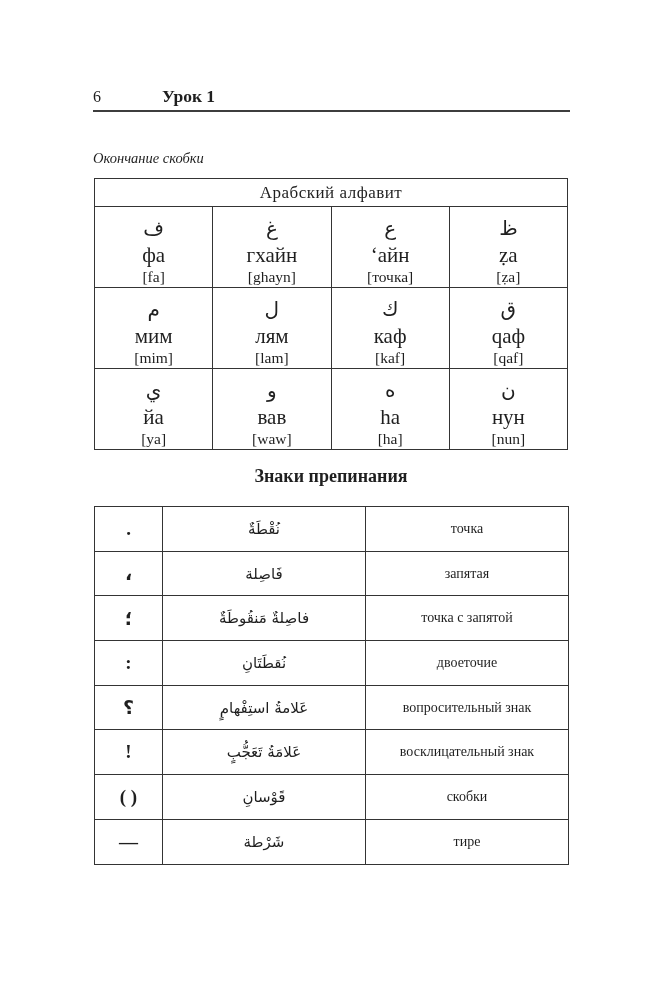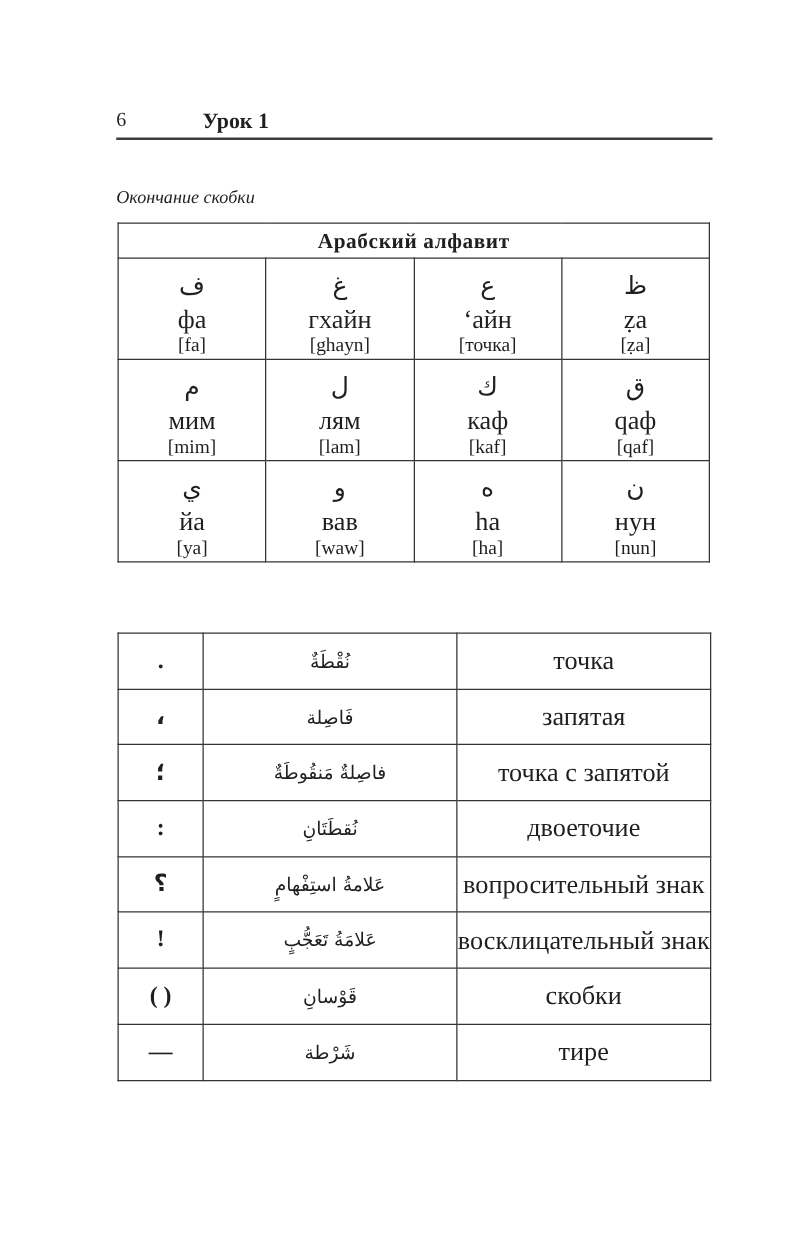--- a/index.html
+++ b/index.html
@@ -12,36 +12,36 @@
   .page-number { position:absolute; left:93px; top:88px; font-size:16px; }
   .lesson-title { position:absolute; left:162px; top:86px; font-size:17.5px; font-weight:bold;text-align:right; }
   .head-rule { position:absolute; left:93px; top:110px; width:477px; height:2px; background:#3d3d3d; }
   
   .table-note { position:absolute; left:93px; top:150px; font-size:14.5px; font-style:italic; }
   
   table { border-collapse:collapse; table-layout:fixed; }
   td, th { border:1px solid #343434; text-align:center; vertical-align:middle; }
   
   #alphabet { position:absolute; left:94px; top:178px; width:474px; }
-  #alphabet th.title { height:28px; font-size:17px; font-weight:bold; letter-spacing:.5px; }
+  #alphabet th.title { height:28px; font-size:17px; font-weight:normal; letter-spacing:.5px; }
   #alphabet td { width:25%; height:81px; vertical-align:top; padding-top:5px; }
   .ar-letter { font-family:"DejaVu Sans", sans-serif; font-size:20px; line-height:32px; }
   .ru-name   { font-size:21px; line-height:22px; }
   .translit  { font-size:15.5px; line-height:21px;text-align:center; }
   
   .punct-heading { position:absolute; left:94px; top:466px; width:474px; text-align:center;
                    font-size:18px; font-weight:bold; }
   
   #punct { position:absolute; left:94px; top:506px; width:474px; }
   #punct td { height:44.7px; }
   #punct td.sign { width:68px; font-size:19px; font-weight:bold;
                    font-family:"Liberation Serif","DejaVu Sans",serif; }
   #punct td.arw { width:203px; font-family:"DejaVu Sans", sans-serif; font-size:15px;
                   direction:rtl;margin-top:36px; }
-  #punct td.rus { width:203px; font-size:21px; }
+  #punct td.rus { width:203px; font-size:14px; }
 </style>
 </head>
 <body>
 
 <div id="page">
 
   <div class="page-number">6</div>
   <div class="lesson-title">Урок 1</div>
   <div class="head-rule"></div>
 
@@ -114,20 +114,21 @@
         </td>
         <td>
           <div class="ar-letter">ن</div>
           <div class="ru-name">нун</div>
           <div class="translit">[nun]</div>
         </td>
       </tr>
     </tbody>
   </table>
 
+  <div class="punct-heading">Знаки препинания</div>
 
   <table id="punct">
     <tbody>
       <tr>
         <td class="sign">.</td>
         <td class="arw">نُقْطَةٌ</td>
         <td class="rus">точка</td>
       </tr>
       <tr>
         <td class="sign">،</td>

